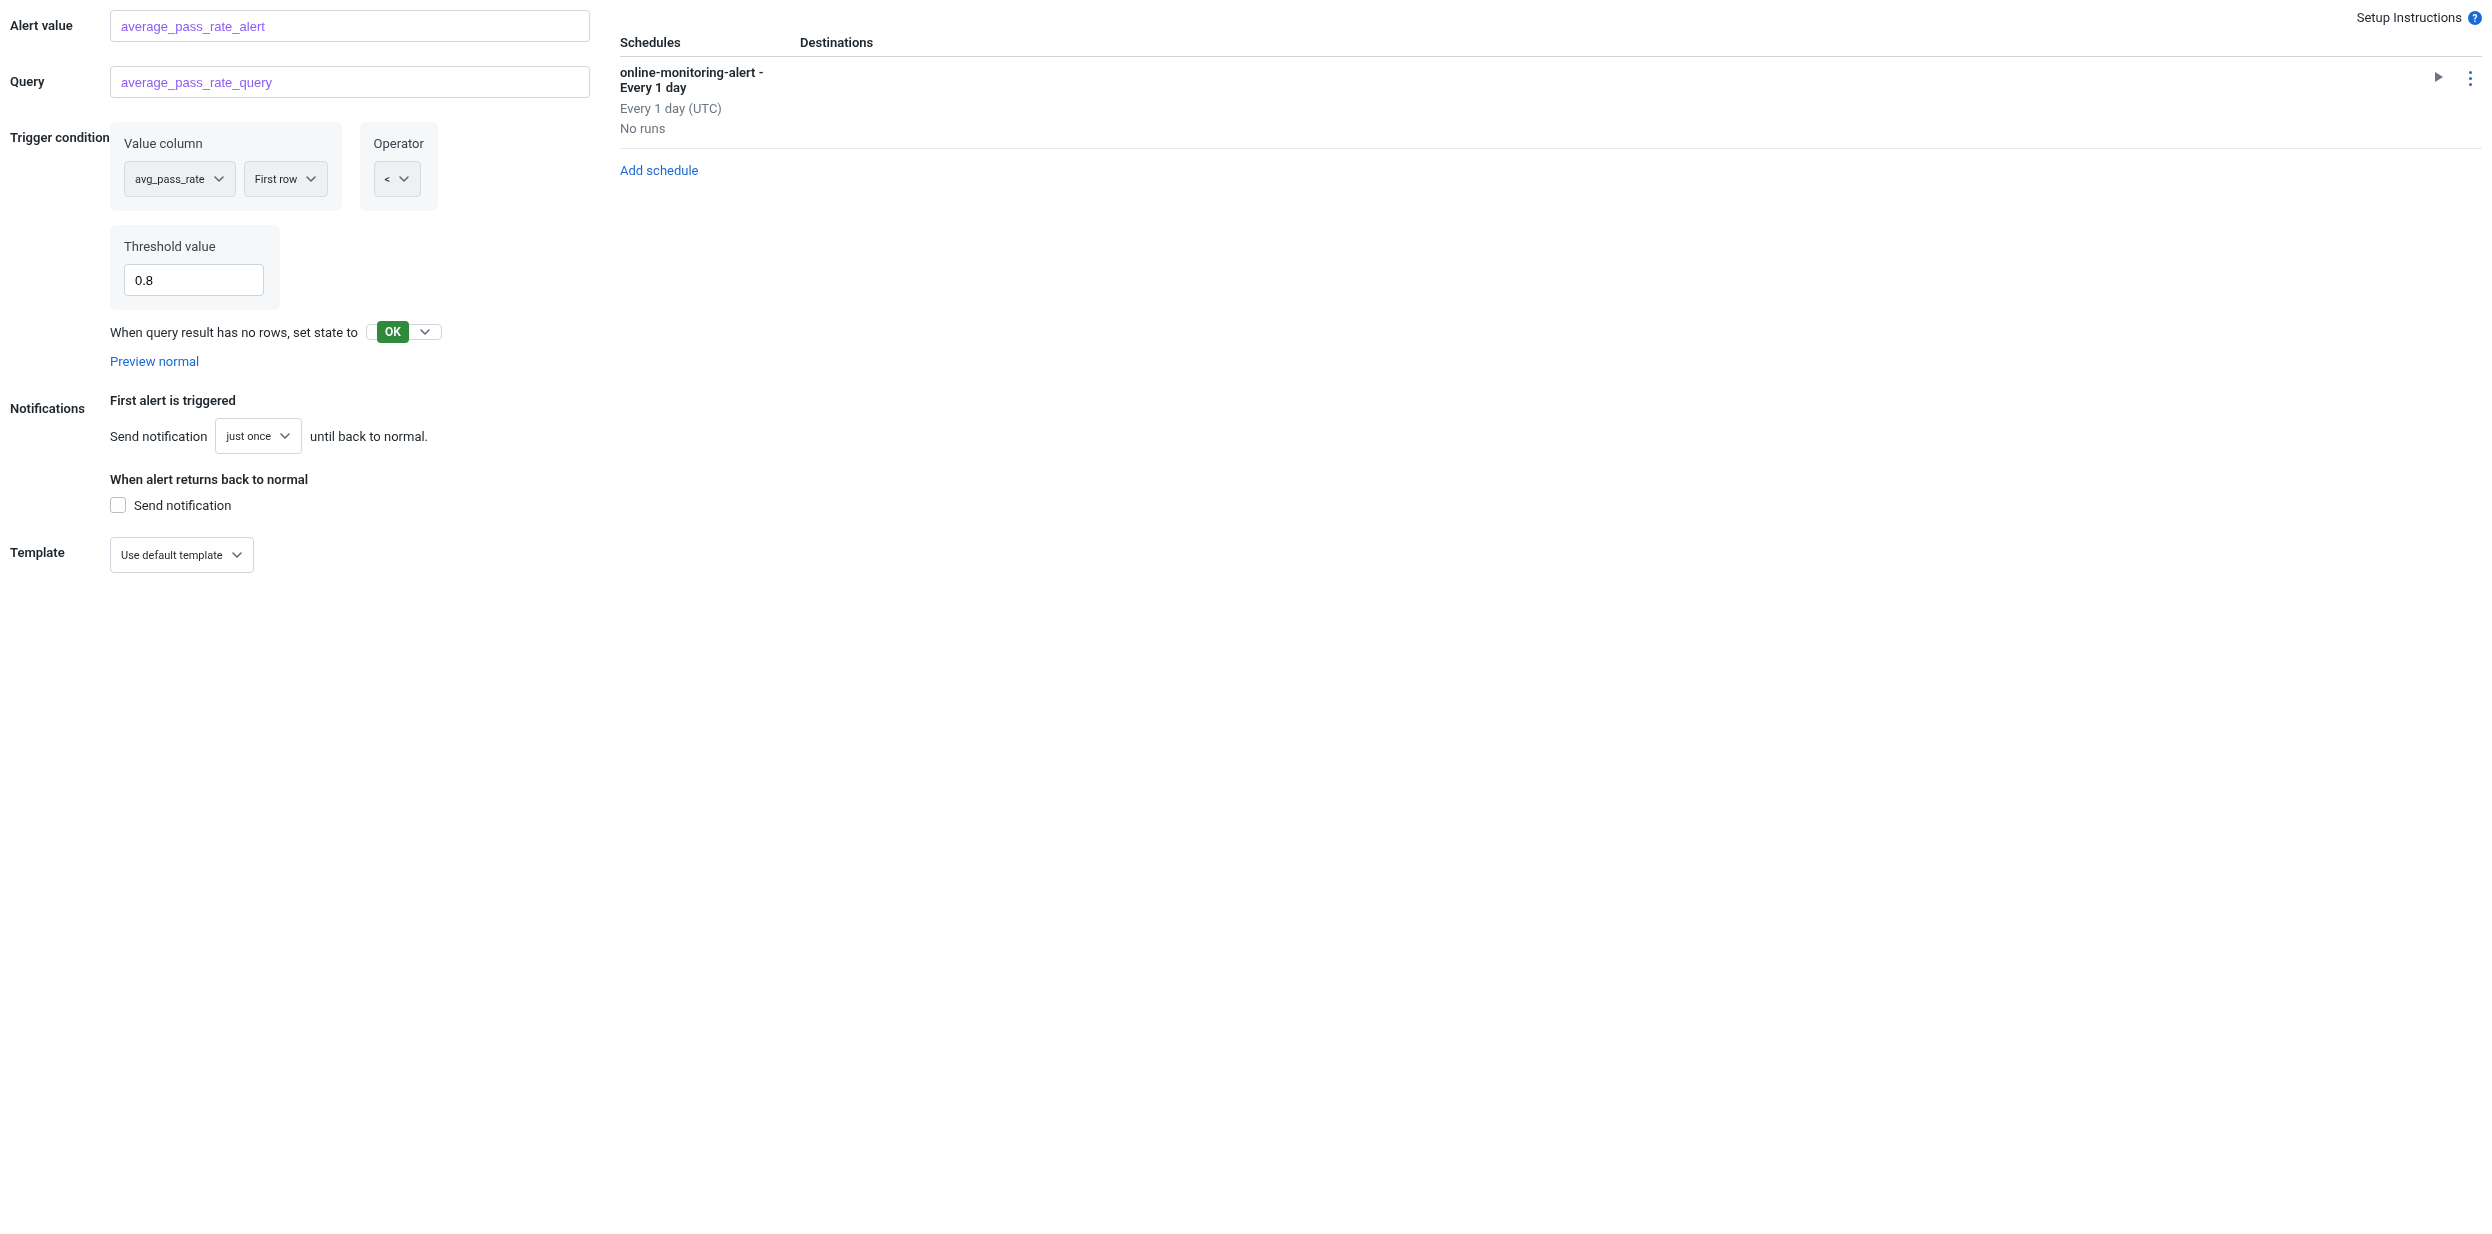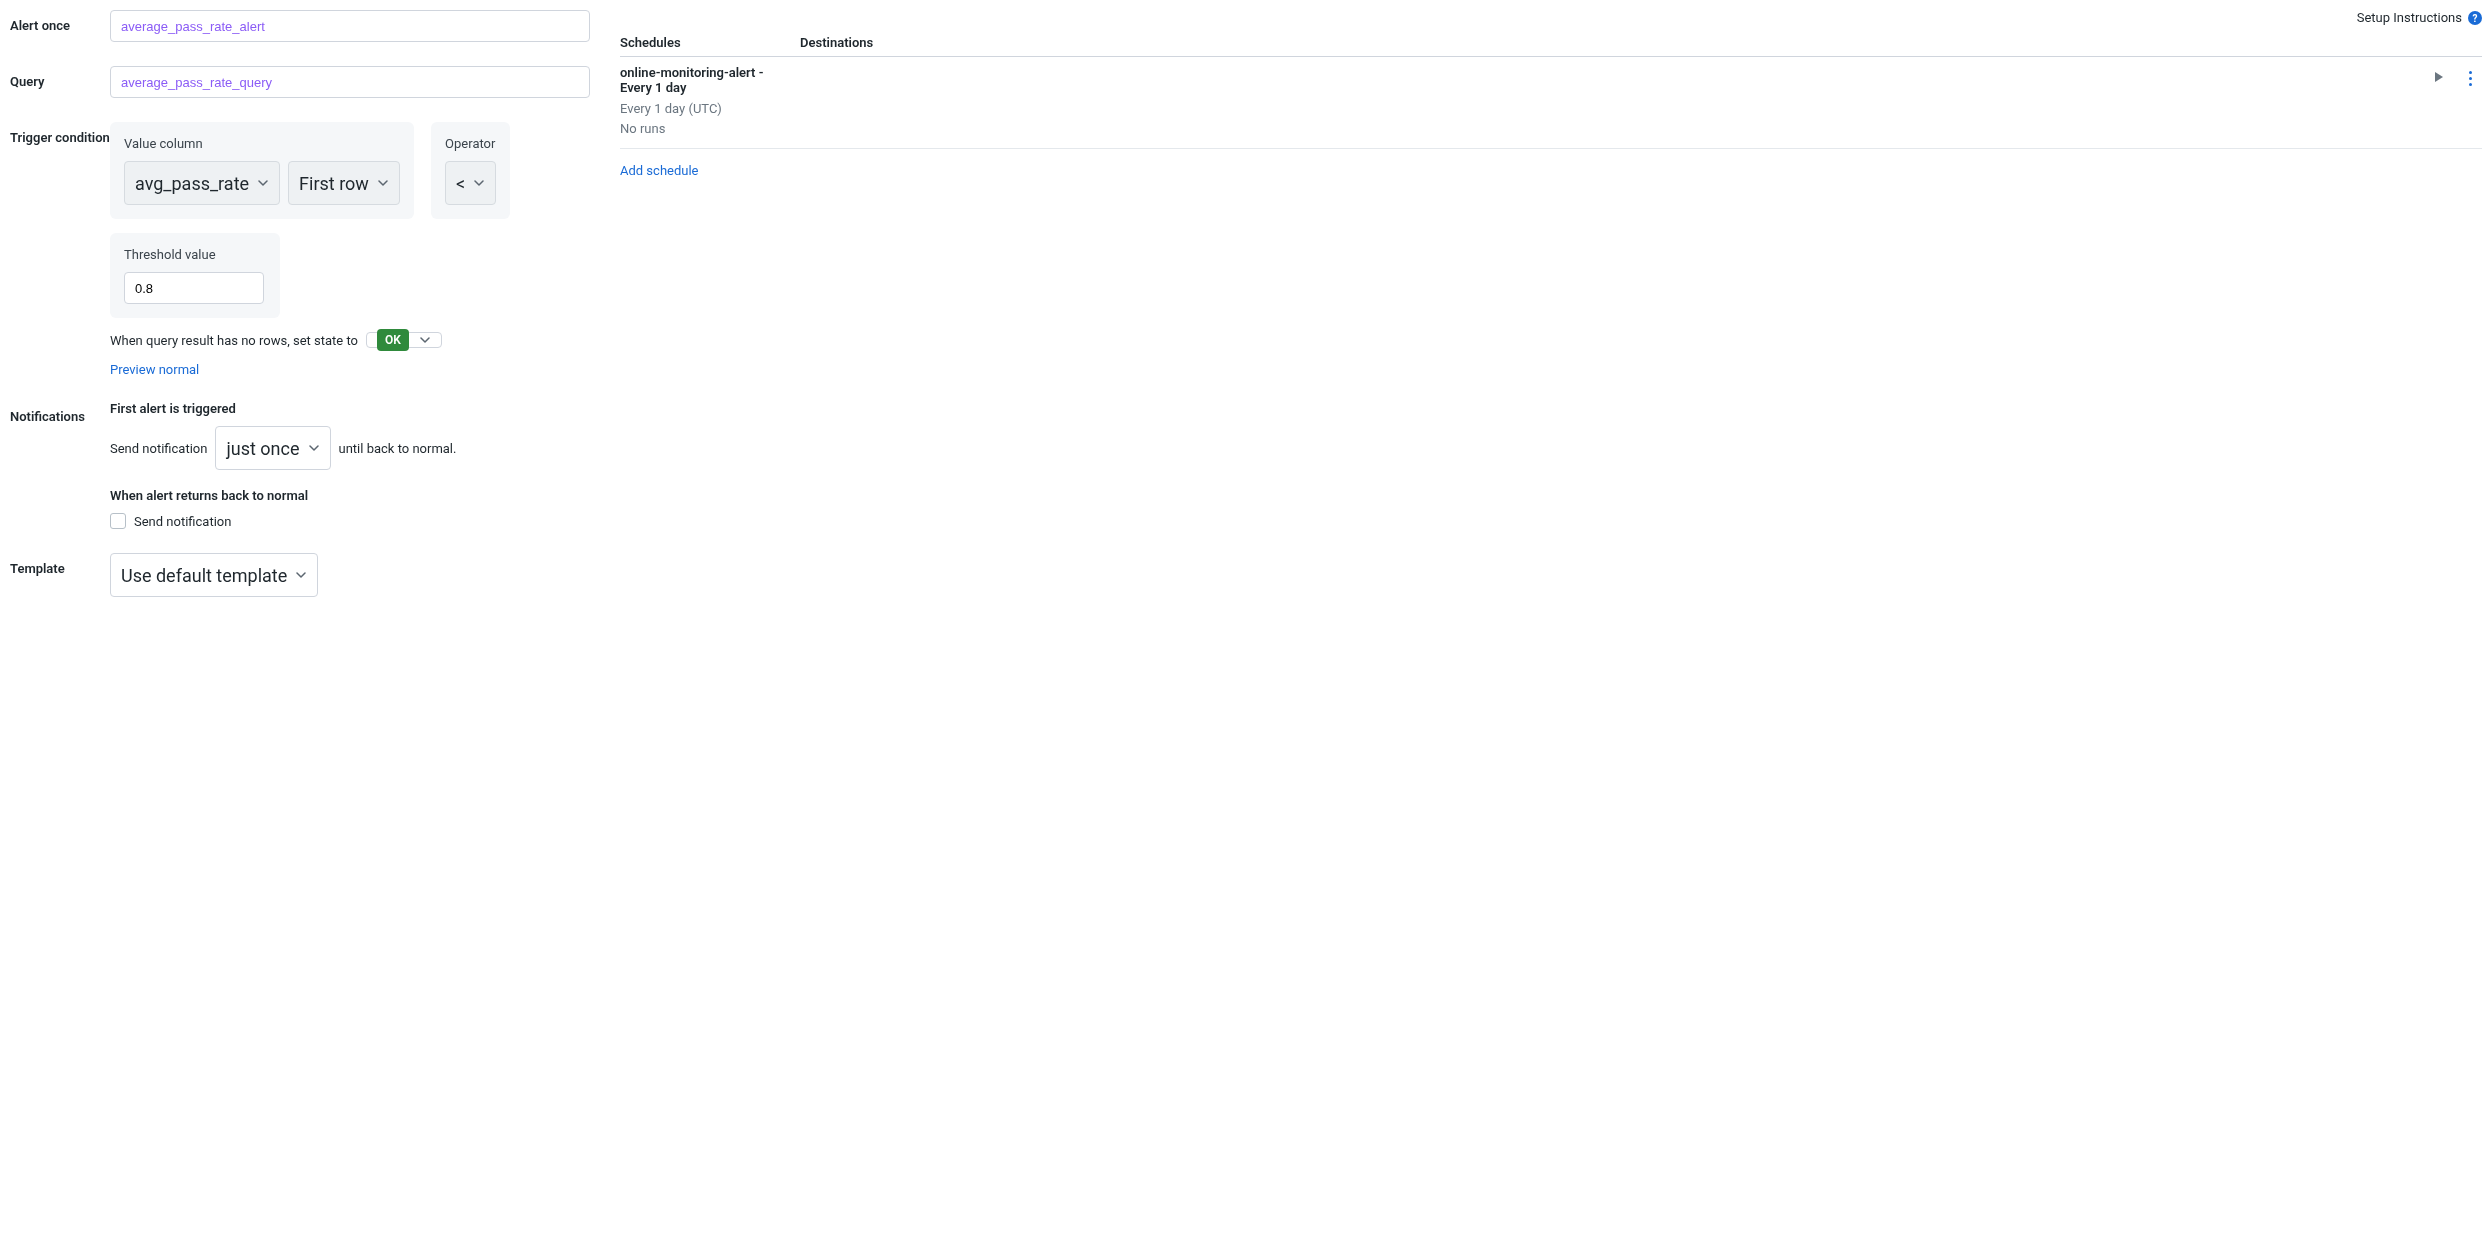--- a/index.html
+++ b/index.html
@@ -53,23 +53,23 @@
   .panel-label {
     font-size: 13px;
     color: #3b444c;
     margin-bottom: 10px;
   }
   .select-row { display: flex; gap: 8px; }
   .select-btn {
     display: inline-flex;
     align-items: center;
     gap: 8px;
-    height: 44px;
+    height: 36px;
     padding: 0 10px;
-    font-size: 18px;
+    font-size: 11px;
     color: #1f272d;
     background: #fff;
     border: 1px solid #d0d5dd;
     border-radius: 4px;
     cursor: pointer;
     white-space: nowrap;
   }
   .select-btn.gray-bg { background: #eef1f3; border-color: #d6dbe0; }
   .chev {
     width: 12px; height: 12px;
@@ -155,21 +155,21 @@
   .add-sched { color: #1a6bd6; font-size: 13px; margin-top: 14px; cursor: pointer; display: inline-block; }
 </style>
 </head>
 <body>
 
 <div class="layout">
 
   <div class="left-col">
 
     <div class="field-row">
-      <div class="field-label">Alert once</div>
+      <div class="field-label">Alert value</div>
       <div class="field-control">
         <input class="text-input" value="average_pass_rate_alert" style="">
       </div>
     </div>
 
     <div class="field-row">
       <div class="field-label">Query</div>
       <div class="field-control">
         <input class="text-input" value="average_pass_rate_query" style="">
       </div>

